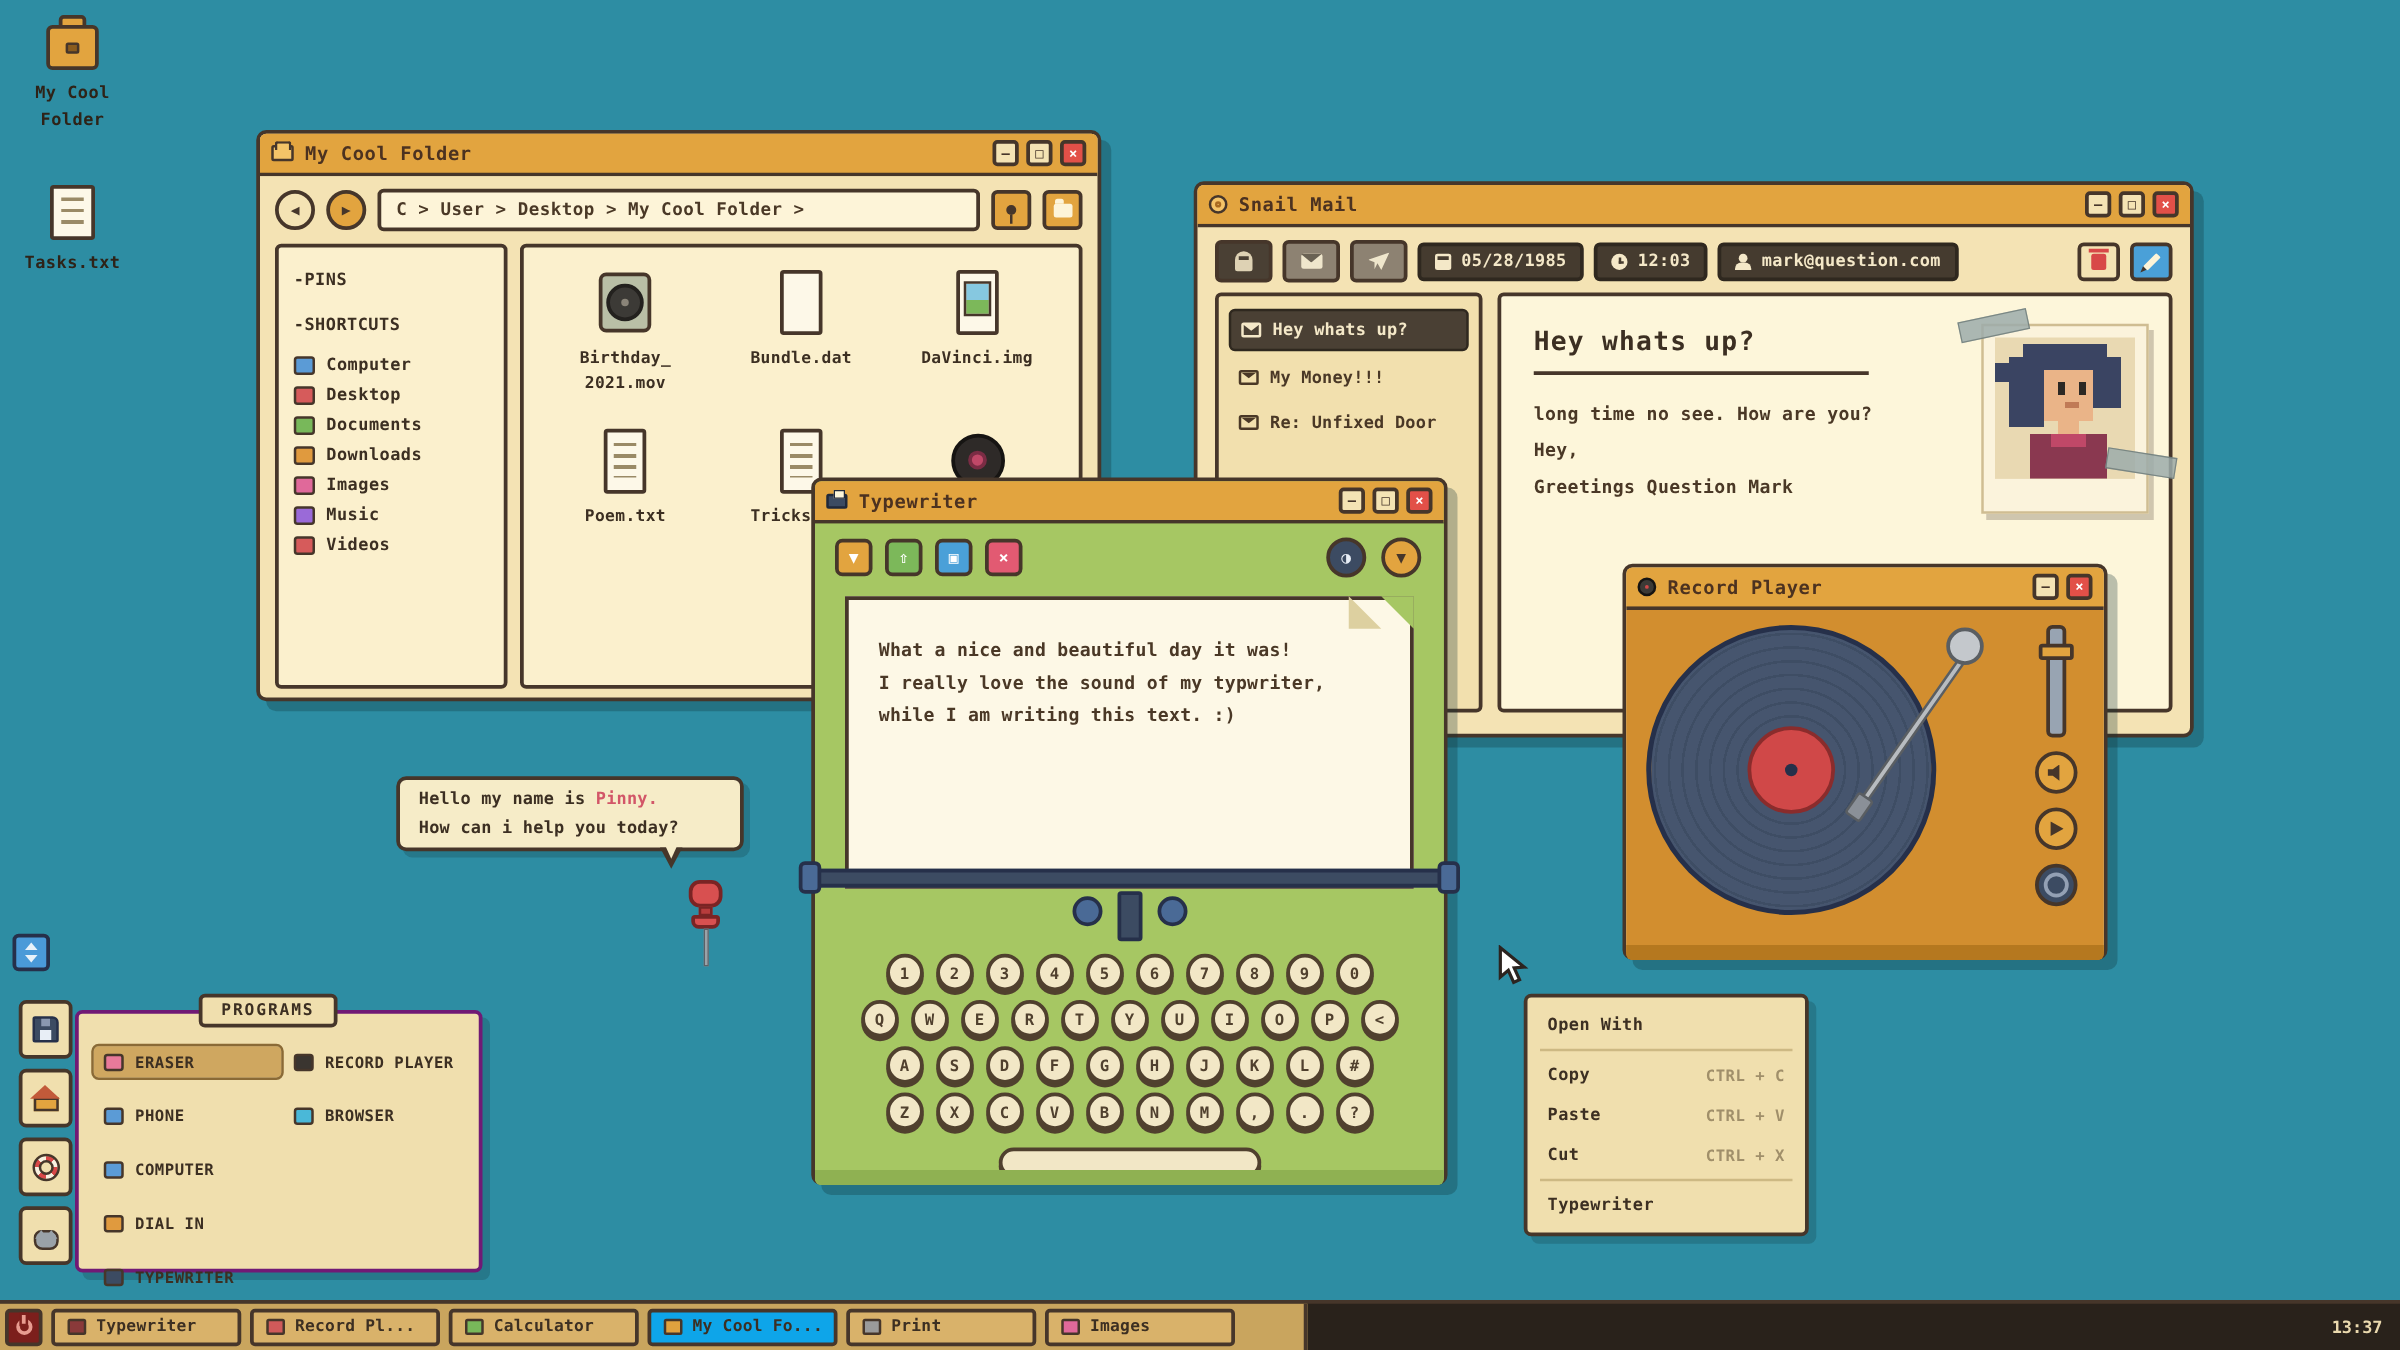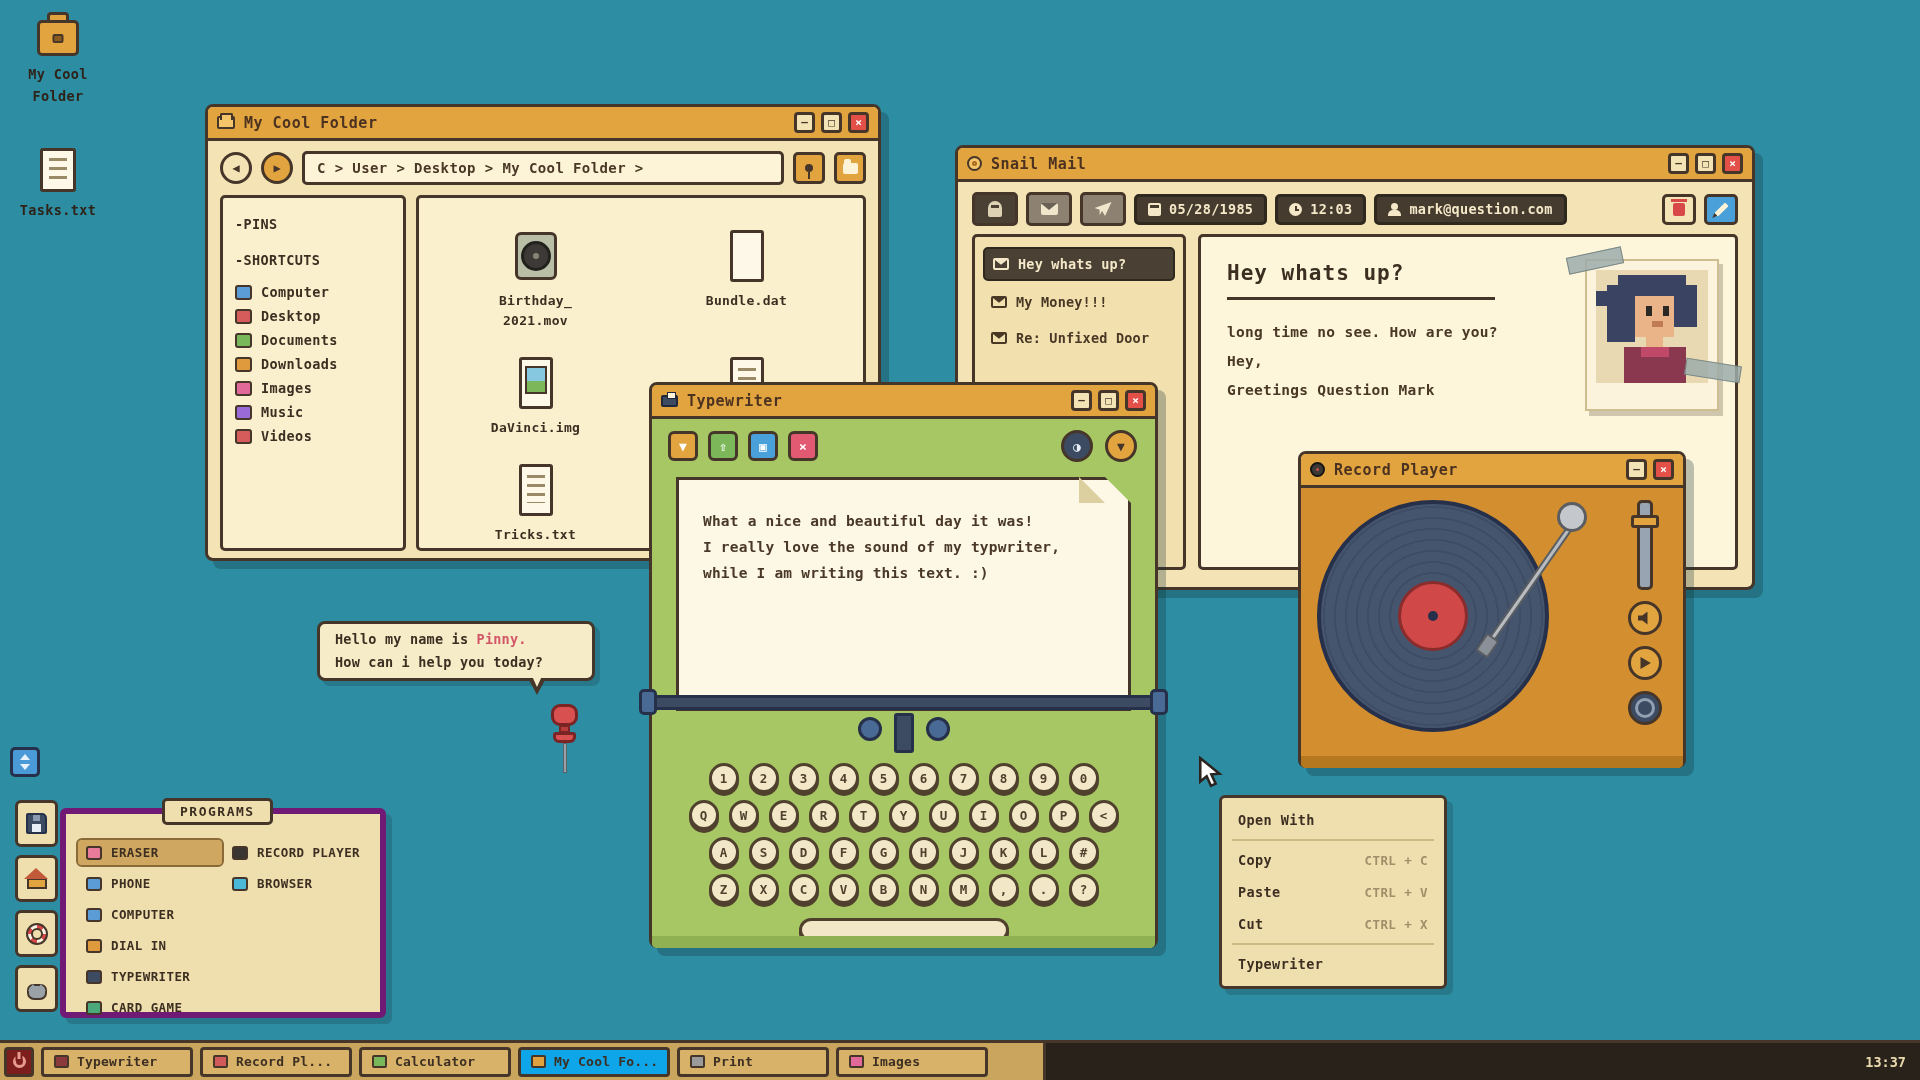--- a/index.html
+++ b/index.html
@@ -44,21 +44,21 @@
   .pg{width:8px;height:8px;border-radius:50%;background:#46362a;position:relative}
   .pg::after{content:"";position:absolute;left:3px;top:8px;width:2px;height:7px;background:#46362a}
   .nf{width:15px;height:11px;background:#fdf4d8;border-radius:2px;position:relative}
   .nf::before{content:"";position:absolute;left:1px;top:-4px;width:7px;height:4px;background:#fdf4d8;border-radius:2px 2px 0 0}
   .explorer-body{display:flex;gap:10px;padding:0 12px 12px}
   .panel{background:#fbf0cd;border:3px solid #46362a;border-radius:5px}
   .sidebar{width:186px;height:356px;padding:14px 12px;display:flex;flex-direction:column;gap:8px}
   .sideitem{display:flex;align-items:center;gap:9px;font-size:13.5px;font-weight:bold;letter-spacing:.4px;color:#3c2f22}
   .sideitem.section{margin:4px 0 8px}
   .sicon{width:17px;height:15px;border:2px solid #46362a;border-radius:3px;background:var(--c,#888);flex:none}
-  .filespanel{flex:1;height:356px;padding:32px 14px;display:grid;grid-template-columns:repeat(2,1fr);row-gap:26px;column-gap:6px;align-content:start}
+  .filespanel{flex:1;height:356px;padding:18px 14px;display:grid;grid-template-columns:repeat(3,1fr);row-gap:26px;column-gap:6px;align-content:start}
   .file-item{display:flex;flex-direction:column;align-items:center;gap:9px;font-size:13px;font-weight:bold;letter-spacing:.3px;text-align:center;color:#3c2f22}
   .fname{white-space:pre-line;line-height:1.55}
   .fi{width:48px;height:52px;position:relative}
   .fi .a,.fi .b{position:absolute}
   .fi.movie .a{inset:2px 3px;background:#b9bfa6;border:3px solid #46362a;border-radius:6px}
   .fi.movie .b{left:50%;top:50%;transform:translate(-50%,-50%);width:30px;height:30px;border-radius:50%;background:#3c3a36;border:3px solid #23211e}
   .fi.movie .b::after{content:"";position:absolute;inset:9px;background:#8a8478;border-radius:50%}
   .fi.doc .a,.fi.txt .a,.fi.img .a{inset:0 7px;background:#fdf8e8;border:3px solid #46362a;border-radius:3px}
   .fi.txt .b{left:15px;right:15px;top:11px;bottom:13px;background:repeating-linear-gradient(to bottom,#9a8a66 0 3px,transparent 3px 9px)}
   .fi.img .b{left:13px;right:13px;top:9px;bottom:15px;border:2px solid #46362a;background:linear-gradient(to bottom,#86c8e0 55%,#7cb85a 55%)}
@@ -169,24 +169,24 @@
   .dock-ico.floppy{width:21px;height:21px;background:#3c4b62;border:2px solid #26304a;border-radius:2px 5px 2px 2px}
   .dock-ico.floppy::after{content:"";position:absolute;left:4px;bottom:0;width:9px;height:8px;background:#e8eef6}
   .dock-ico.floppy::before{content:"";position:absolute;left:5px;top:0;width:7px;height:6px;background:#8a98b0}
   .dock-ico.home{width:20px;height:11px;background:#e2a43f;border:2px solid #46362a;position:relative;margin-top:9px}
   .dock-ico.home::before{content:"";position:absolute;left:-5px;top:-12px;border:12px solid transparent;border-bottom:11px solid #c25a3a;border-top:none}
   .dock-ico.lifesaver{width:22px;height:22px;border-radius:50%;border:2px solid #46362a;background:conic-gradient(#d84848 0 45deg,#f8f0e0 45deg 90deg,#d84848 90deg 135deg,#f8f0e0 135deg 180deg,#d84848 180deg 225deg,#f8f0e0 225deg 270deg,#d84848 270deg 315deg,#f8f0e0 315deg)}
   .dock-ico.lifesaver::after{content:"";position:absolute;left:50%;top:50%;transform:translate(-50%,-50%);width:8px;height:8px;border-radius:50%;background:#f0dfae;border:2px solid #46362a}
   .dock-ico.cat{width:20px;height:16px;background:#9aa2a8;border:2px solid #46362a;border-radius:6px 6px 7px 7px;margin-top:6px;position:relative}
   .dock-ico.cat::before{content:"";position:absolute;left:-1px;top:-7px;border:5px solid transparent;border-bottom:7px solid #9aa2a8}
   .dock-ico.cat::after{content:"";position:absolute;right:-1px;top:-7px;border:5px solid transparent;border-bottom:7px solid #9aa2a8}
-  .programs{position:absolute;left:60px;top:808px;width:326px;height:210px;background:#f0dfae;border:6px solid #701a75;border-radius:6px;box-shadow:6px 6px 0 rgba(15,45,52,.22);z-index:29}
+  .programs{position:absolute;left:60px;top:808px;width:326px;height:210px;background:#f0dfae;border:3px solid #701a75;border-radius:6px;box-shadow:6px 6px 0 rgba(15,45,52,.22);z-index:29}
   .pm-header{position:absolute;top:-16px;left:96px;background:#f0dfae;border:3px solid #46362a;border-radius:5px;padding:3px 15px;font-size:13px;font-weight:bold;letter-spacing:1.5px;color:#3c2f22}
   .pm-cols{display:flex;padding:26px 12px 10px;gap:2px}
-  .pm-col{display:flex;flex-direction:column;gap:6px}
+  .pm-col{display:flex;flex-direction:column;gap:18px}
   .pm-col.c1{width:158px}
   .pm-item{display:flex;align-items:center;gap:9px;font-size:12.5px;font-weight:bold;letter-spacing:.4px;padding:5px 8px;border-radius:4px;color:#3c2f22;white-space:nowrap}
   .pm-item.highlighted{background:#cfa760;outline:2px solid #8a6a36}
   .pm-ico{width:16px;height:14px;border:2px solid #46362a;border-radius:3px;background:var(--c,#888);flex:none}
 
   
   .ctx{position:absolute;left:1219px;top:795px;width:228px;background:#f0dfae;border:3px solid #46362a;border-radius:6px;padding:6px 0;box-shadow:6px 6px 0 rgba(15,45,52,.22);z-index:45}
   .ctx-item{display:flex;justify-content:space-between;align-items:center;padding:8px 16px;font-size:13.5px;font-weight:bold;letter-spacing:.4px;color:#3c2f22}
   .ctx-sc{color:#a08f6a;font-size:12.5px}
   .ctx-div{height:2px;background:#cdb984;margin:3px 10px}

